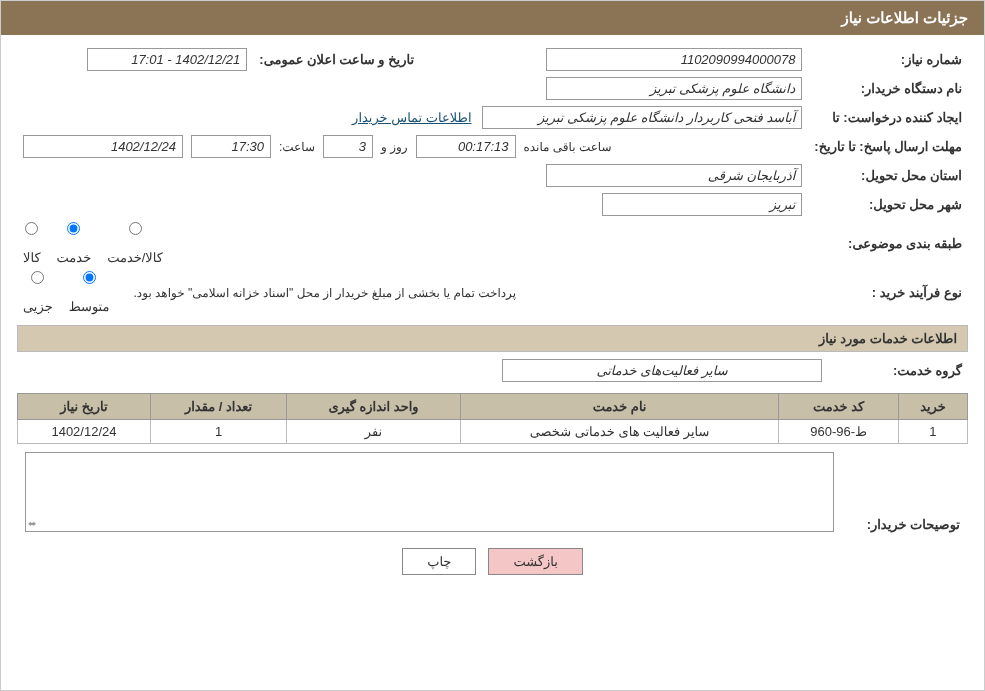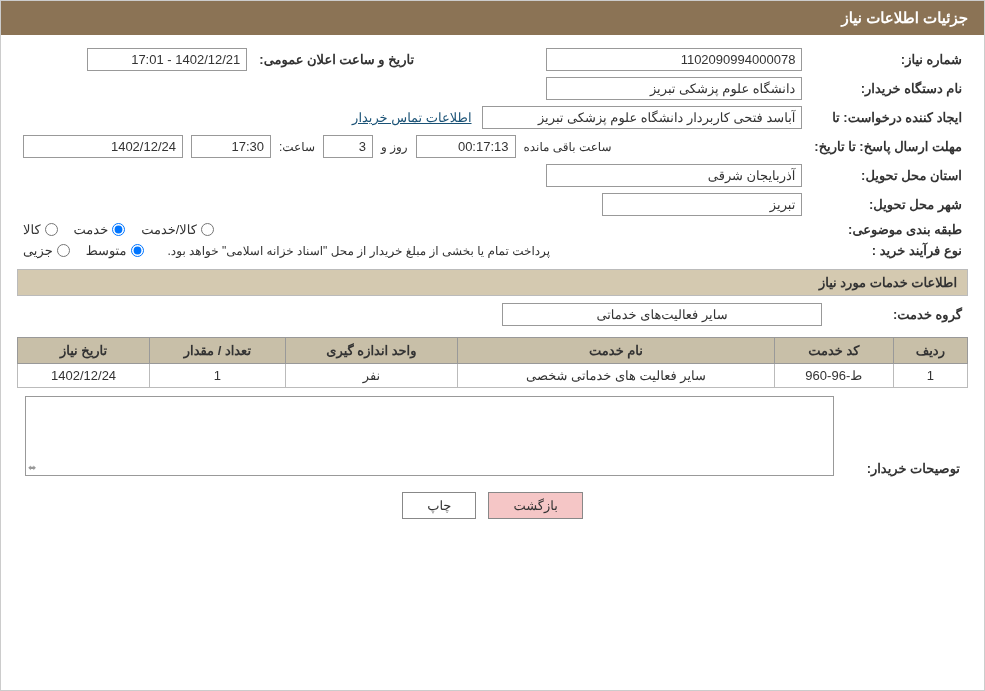--- a/index.html
+++ b/index.html
@@ -45,41 +45,43 @@
     }
     .value-cell {
       text-align: right;
     }
     .input-box {
       border: 1px solid #999;
       background: #fff;
       padding: 3px 6px;
       text-align: right;
       direction: rtl;
+      font-style: italic;
     }
     .input-wide { width: 256px; }
     .input-medium { width: 200px; }
     .input-date { width: 160px; }
     .input-time { width: 80px; }
     .input-timer { width: 100px; }
     .blue-link {
       color: #1a5276;
       text-decoration: underline;
       cursor: pointer;
     }
     .radio-group {
       display: flex;
       gap: 16px;
       justify-content: flex-end;
       align-items: center;
     }
     .radio-item {
       display: flex;
       align-items: center;
-      gap: 4px;
+      gap: 15px;
+      flex-direction: column;
     }
     .radio-item input { margin: 0; }
     .section-header {
       background: #d4c9b0;
       padding: 5px 10px;
       font-weight: bold;
       text-align: right;
       border: 1px solid #bbb;
       margin: 8px 0 4px 0;
     }
@@ -294,21 +296,21 @@
         <td>
           <span class="input-box" style="display:inline-block; width:320px;text-align:center;">سایر فعالیت‌های خدماتی</span>
         </td>
       </tr>
     </tbody>
       </table>
 
     <table class="services-table">
       <thead>
         <tr>
-          <th>ردیف</th>
+          <th>خرید</th>
           <th>کد خدمت</th>
           <th>نام خدمت</th>
           <th>واحد اندازه گیری</th>
           <th>تعداد / مقدار</th>
           <th>تاریخ نیاز</th>
         </tr>
       </thead>
       <tbody id="services-tbody">
       <tr>
       <td>1</td>

